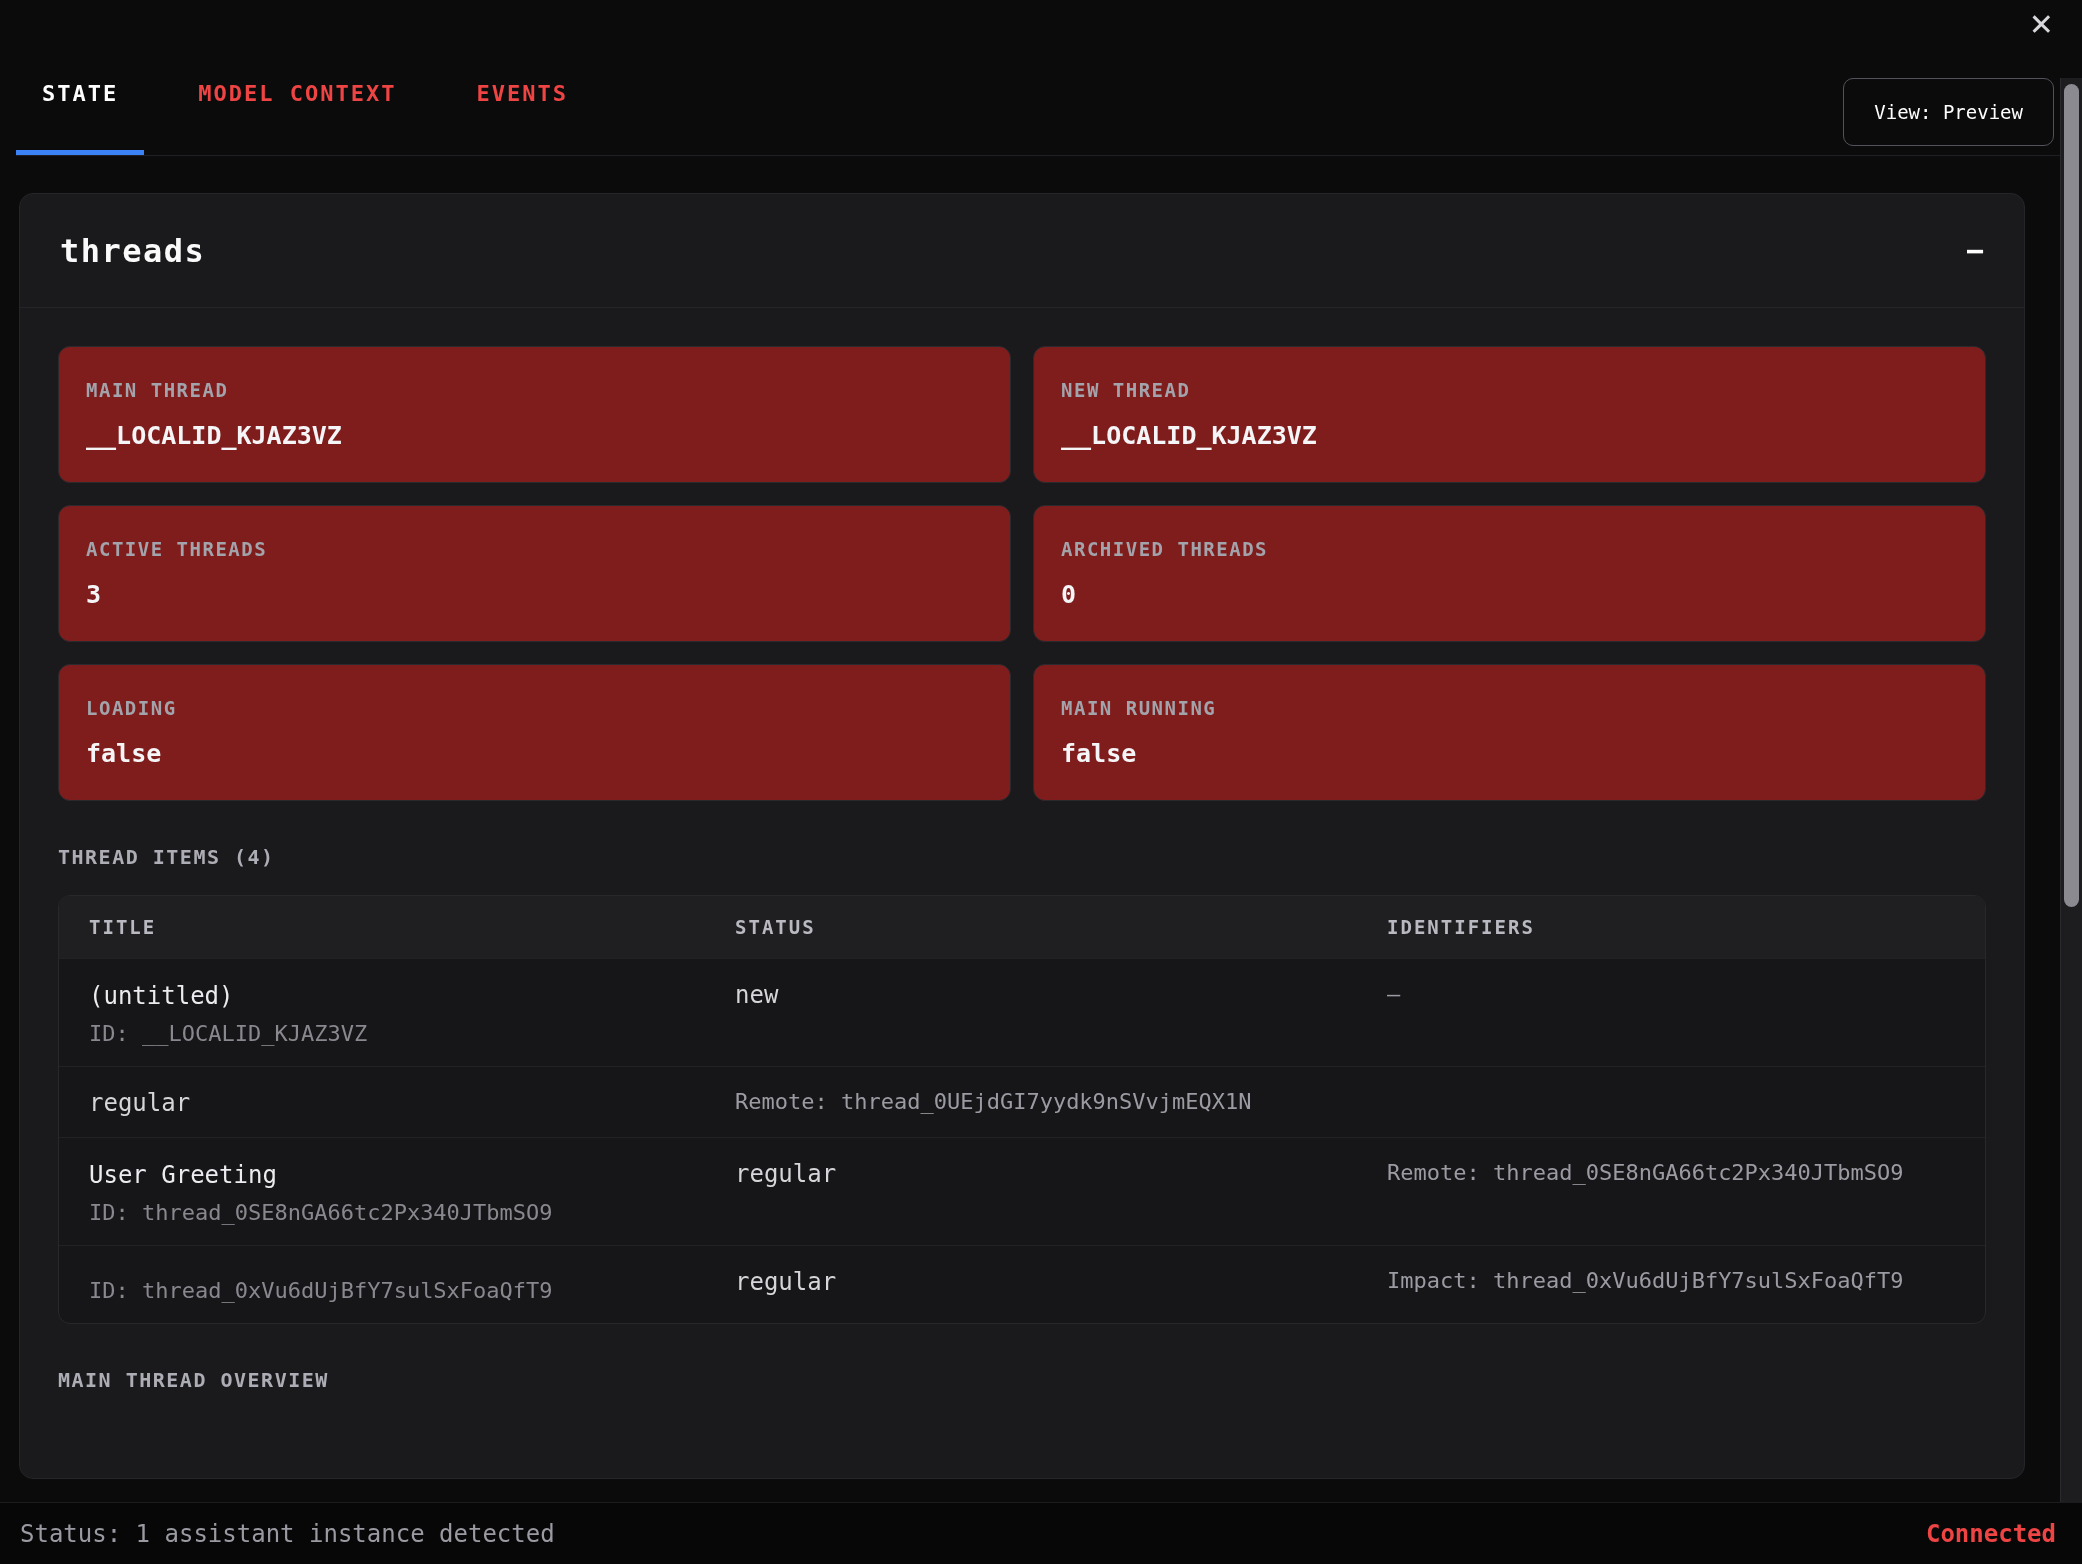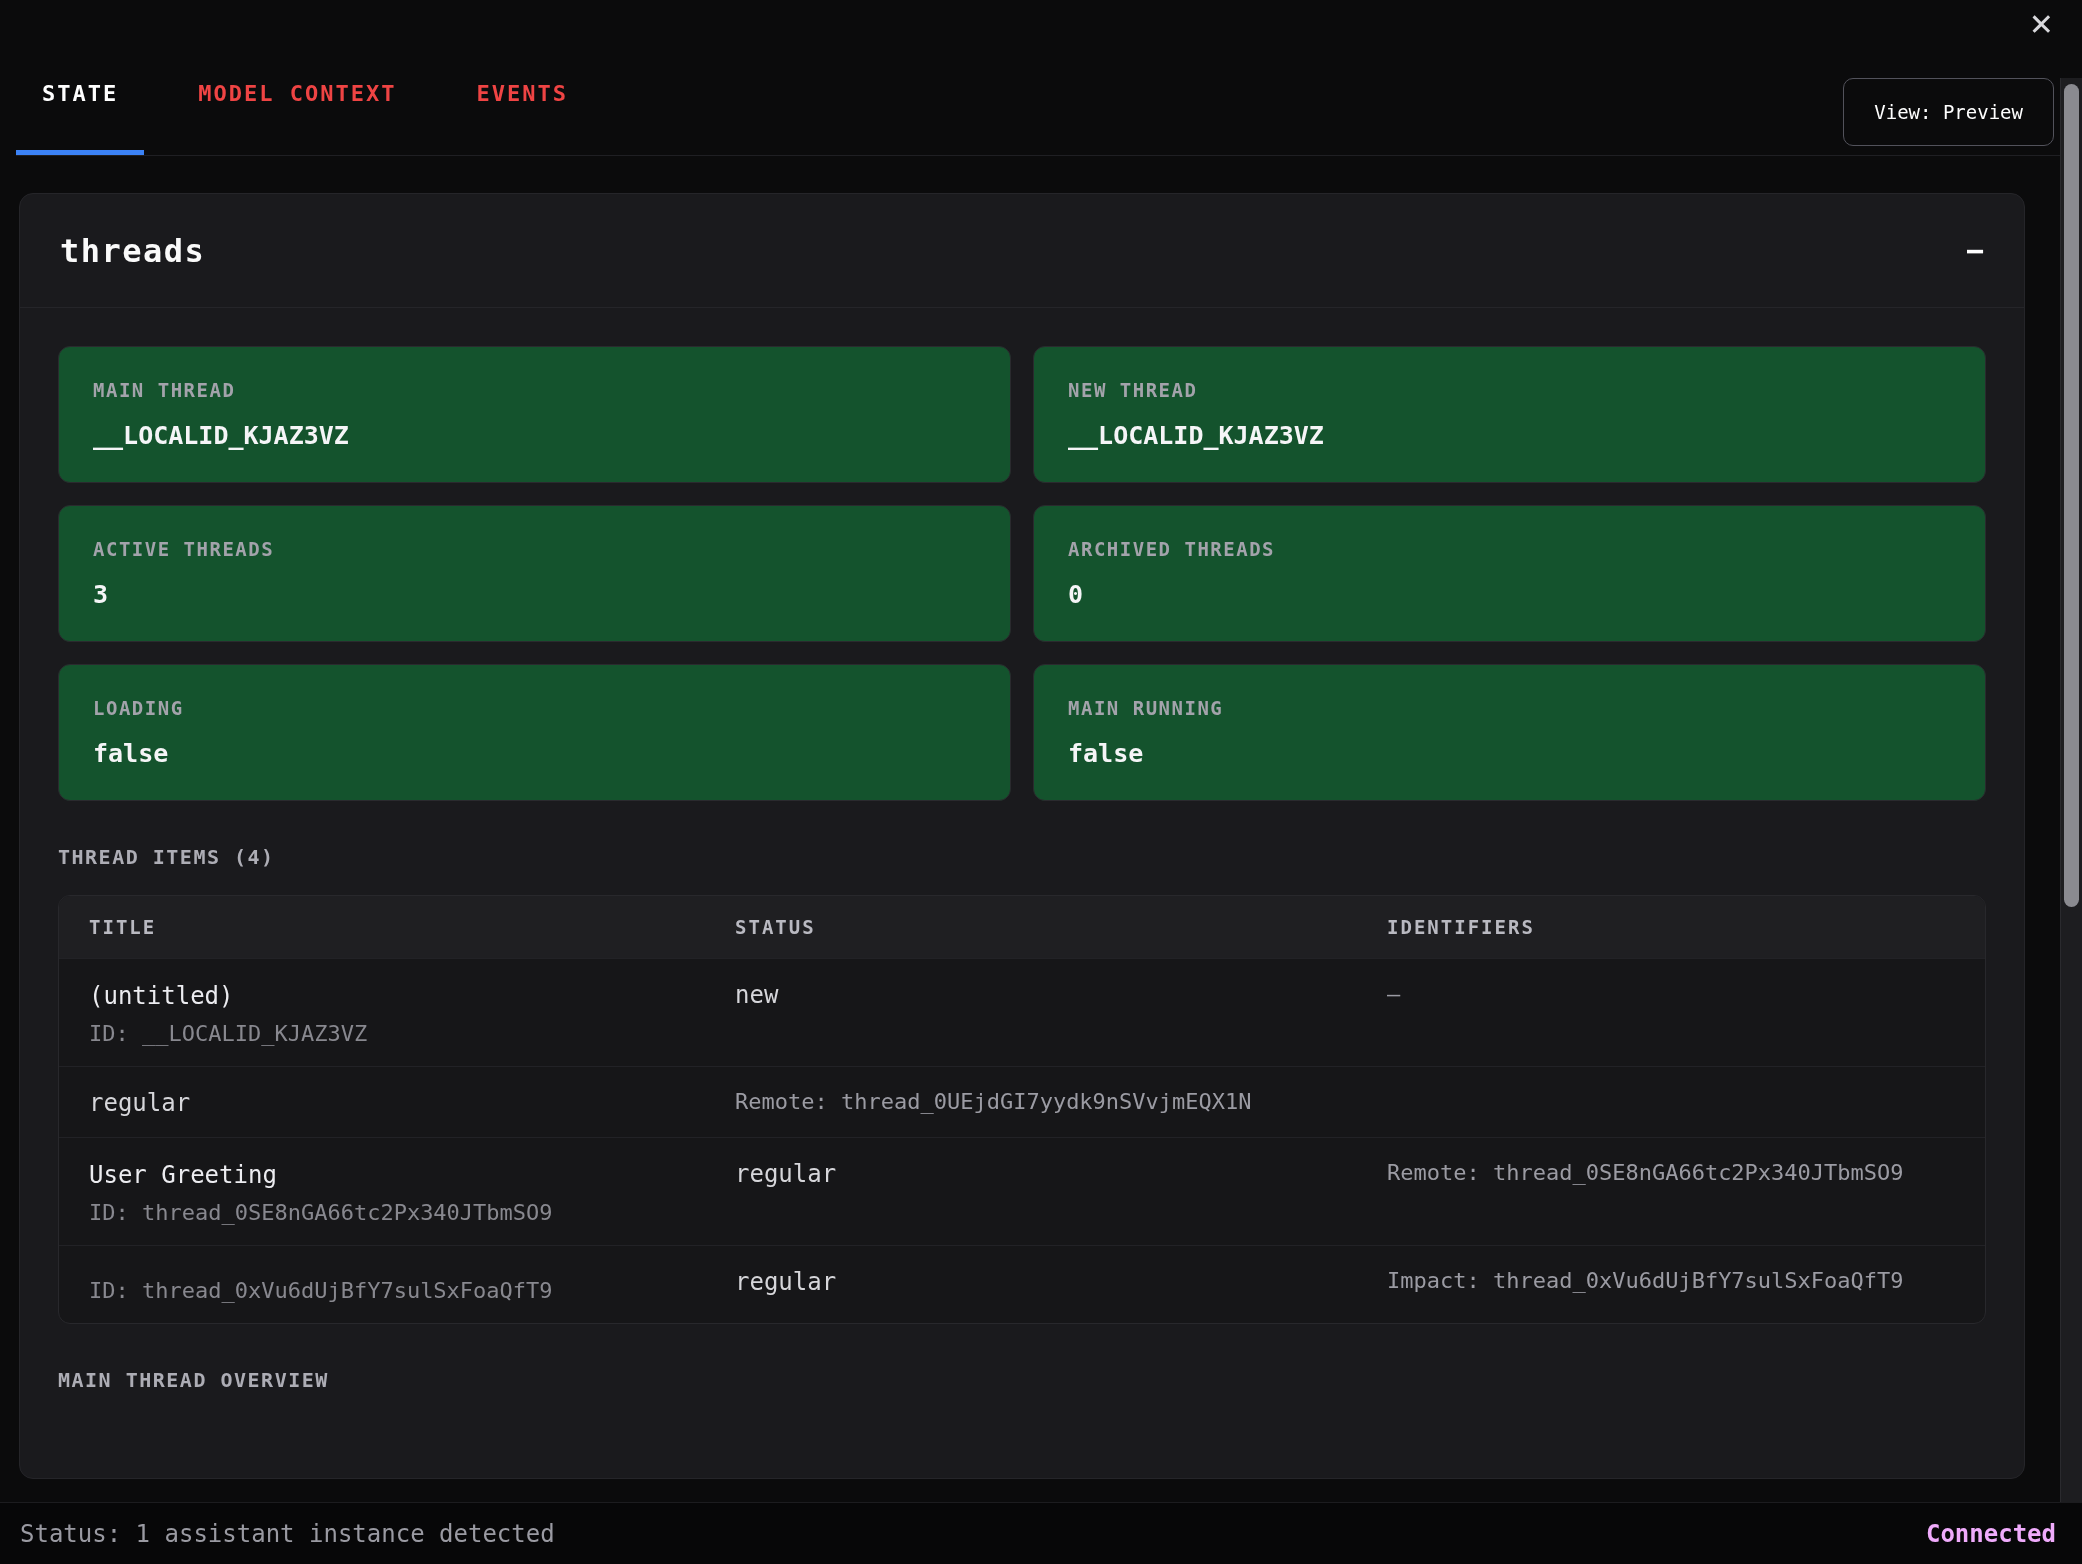--- a/index.html
+++ b/index.html
@@ -62,22 +62,22 @@
   }
   .panel-title { font-size:32px; font-weight:bold; letter-spacing:1.5px; color:#fafafa; }
   .collapse-btn {
     background:none; border:none; color:#ffffff; cursor:pointer;
     font-size:30px; font-weight:bold; line-height:1; font-family:inherit;
   }
   .panel-body { padding:38px 38px 60px 38px; }
 
   .stat-grid { display:grid; grid-template-columns:1fr 1fr; gap:22px; }
   .stat-card {
-    background:#14532d; border:1px solid #2a2a2e; border-radius:12px;
-    padding:32px 34px; min-height:125px;
+    background:#7f1d1d; border:1px solid #2a2a2e; border-radius:12px;
+    padding:32px 27px; min-height:125px;
   }
   .stat-label { font-size:19px; letter-spacing:1.5px; color:#a3a3ab; margin-bottom:20px; font-weight:bold; }
   .stat-value { font-size:25px; font-weight:bold; color:#f5f5f7; }
 
   .section-label {
     margin:44px 0 26px 0;
     font-size:20px; font-weight:bold; letter-spacing:1.5px; color:#adadb5;
   }
 
   
@@ -102,21 +102,21 @@
   .cell-ident { font-size:22px; color:#9b9ba3; }
 
   
   .statusbar {
     position:absolute; left:0; right:0; bottom:0; height:62px;
     background:#070708; border-top:1px solid #1c1c1f;
     display:flex; align-items:center; justify-content:space-between;
     padding:0 26px 0 20px; z-index:20;
   }
   .status-text { font-size:24px; color:#9a9aa2; }
-  .conn-text { font-size:24px; font-weight:bold; color:#f0abfc;margin-left:14px; }
+  .conn-text { font-size:24px; font-weight:bold; color:#ef4444;margin-left:14px; }
 
   
   .scrollbar {
     position:absolute; top:78px; right:0; bottom:62px; width:22px;
     background:#1d1d20; border-left:1px solid #2a2a2e; z-index:10;
   }
   .scroll-thumb {
     position:absolute; top:6px; left:3px; width:15px; height:823px;
     background:#8a8a90; border-radius:8px;
   }

